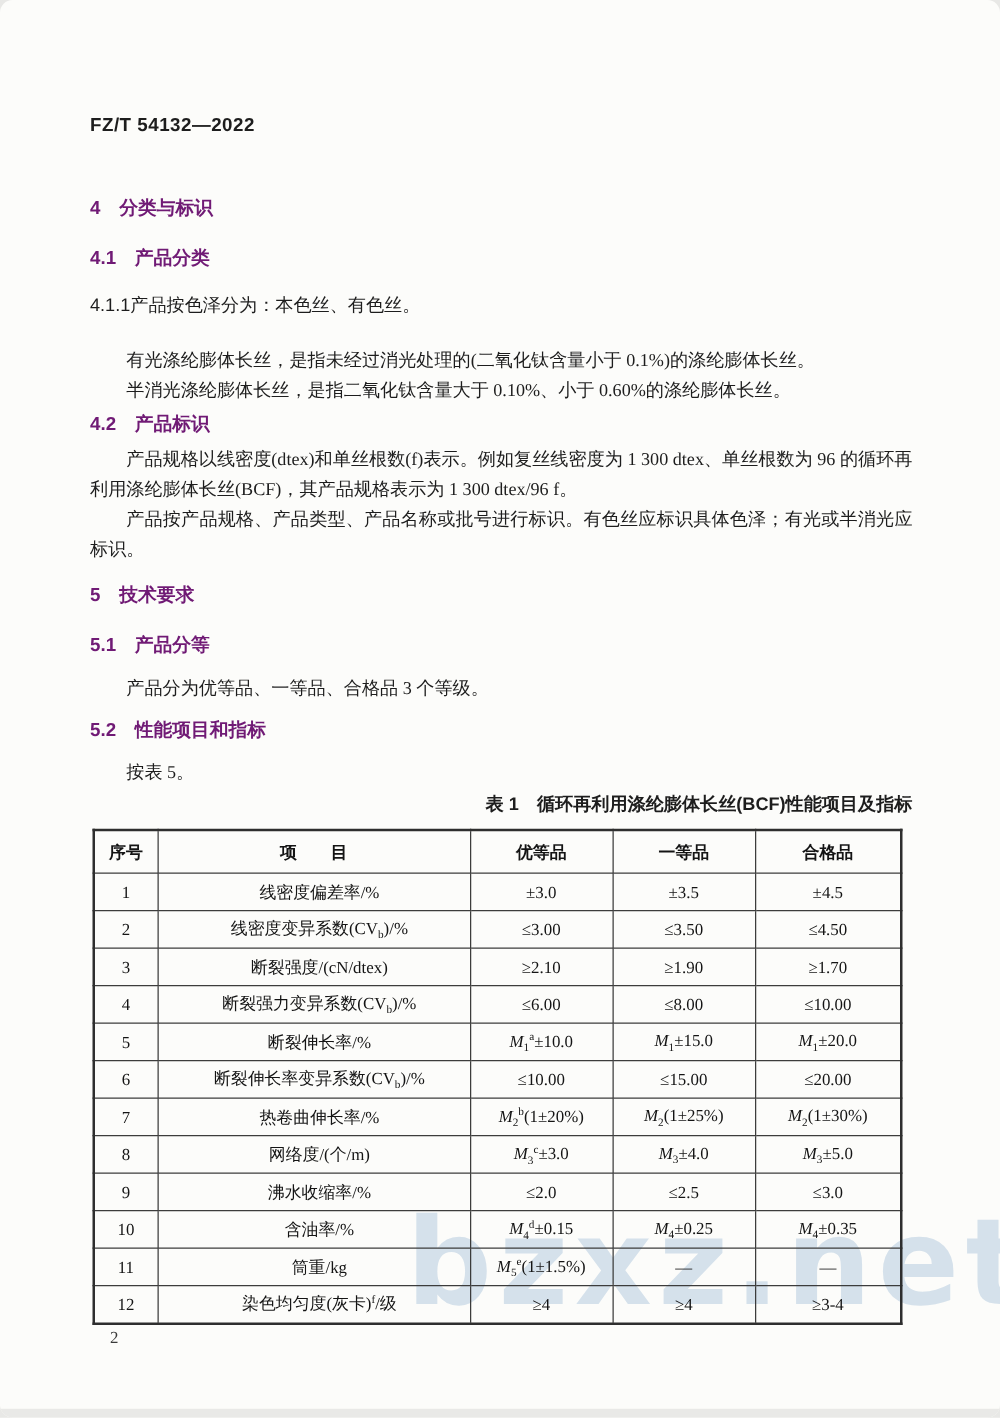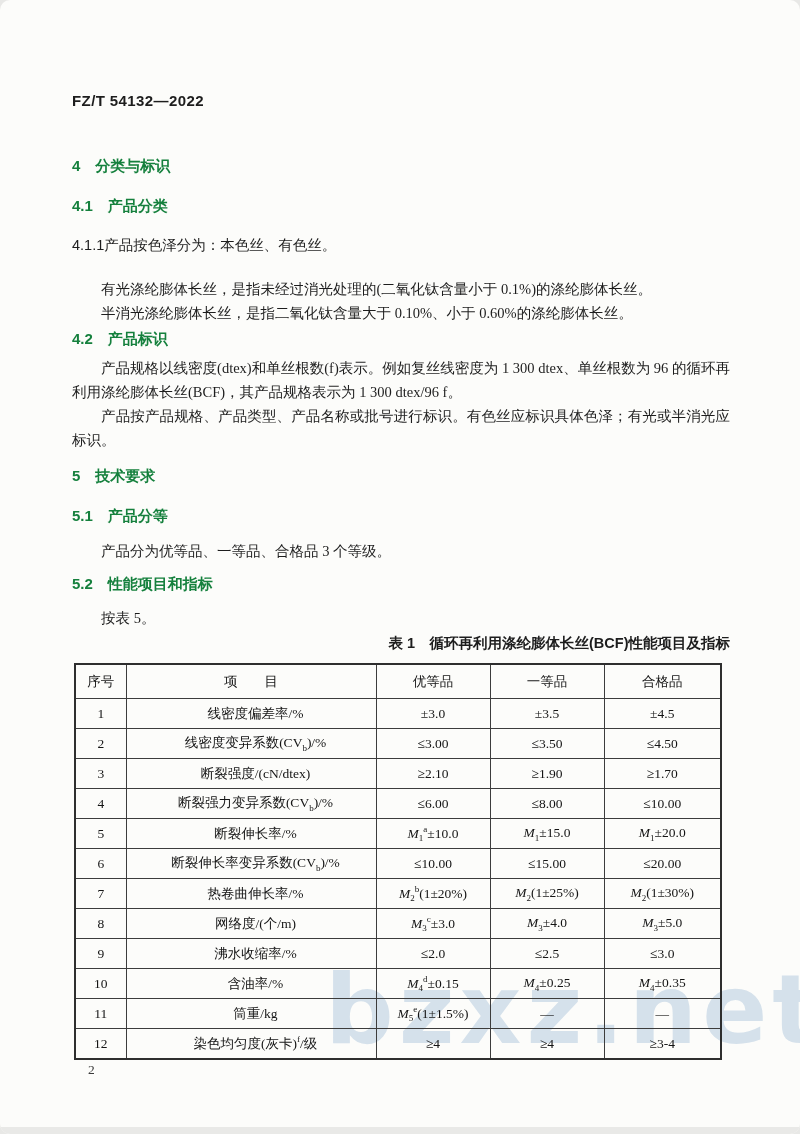--- a/index.html
+++ b/index.html
@@ -10,21 +10,21 @@
     border-radius:10px;
   }
   .doc-number{
     position:absolute;left:72px;top:92px;
     font-family:"Liberation Sans","DejaVu Sans",sans-serif;
     font-weight:bold;font-size:15px;letter-spacing:.4px;
   }
   .h-main{
     position:absolute;left:72px;
     font-family:"Liberation Sans","DejaVu Sans",sans-serif;
-    font-weight:bold;font-size:15px;color:#15803d;
+    font-weight:bold;font-size:15px;color:#701a75;
   }
   .clause{position:absolute;left:72px;width:658px;font-size:14.5px;line-height:22px;}
   .clause .num{
     font-family:"Liberation Sans","DejaVu Sans",sans-serif;
     font-weight:normal;
   }
   .para{
     position:absolute;left:72px;width:658px;
     font-size:14.5px;line-height:24px;text-align:justify;text-indent:2em;
   }
@@ -38,21 +38,21 @@
     border-collapse:collapse;table-layout:fixed;background:transparent;
     font-size:13.5px;
   }
   table.perf th,table.perf td{
     border:1px solid #3c3c3c;text-align:center;vertical-align:middle;
     padding:0 4px;color:#141414;
   }
   table.perf{border:2px solid #2e2e2e;}
   table.perf th{
     height:33px;font-family:"Liberation Sans","DejaVu Sans",sans-serif;
-    font-weight:normal;font-size:13.5px;
+    font-weight:bold;font-size:13.5px;
   }
   table.perf td{height:29px;}
   table.perf td.item{text-align:center;padding-left:13px;}
   table.perf sub{font-size:9px;}
   table.perf sup{font-size:9px;}
   .page-number{position:absolute;left:88px;top:1062px;font-size:13.5px;color:#3a3a3a;}
   .watermark{
     position:absolute;left:325px;top:962px;z-index:1;
     font-family:"DejaVu Sans","Liberation Sans",sans-serif;
     font-weight:bold;font-size:96px;line-height:1;letter-spacing:5px;

